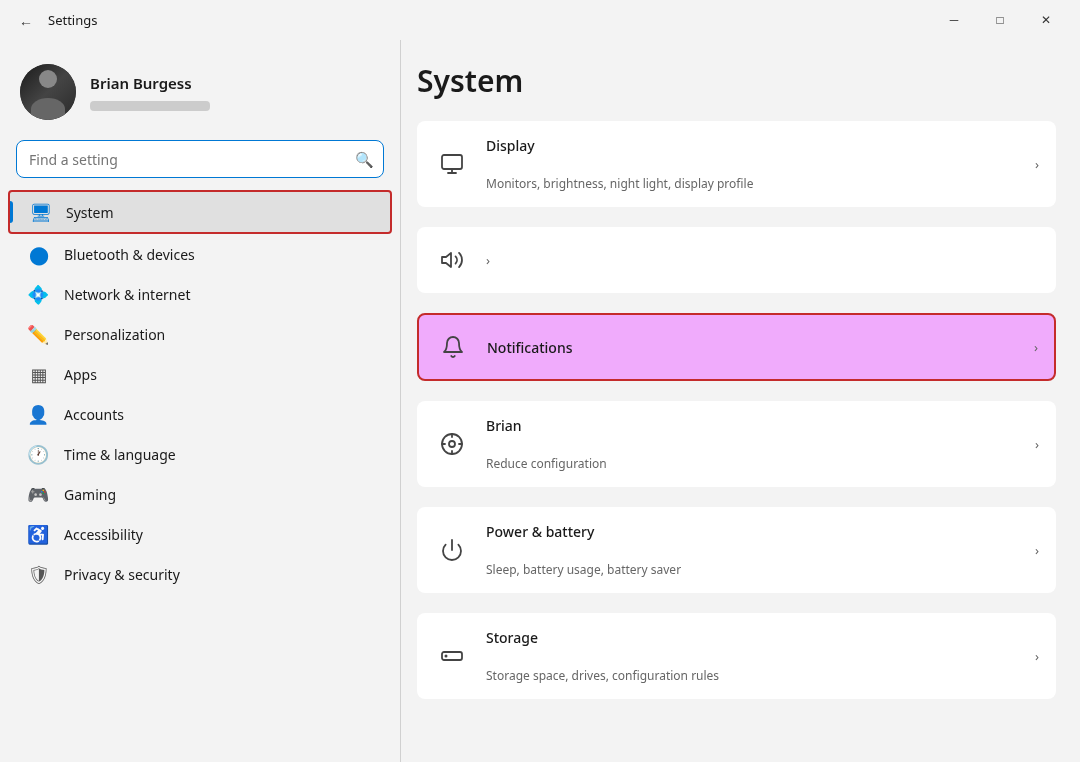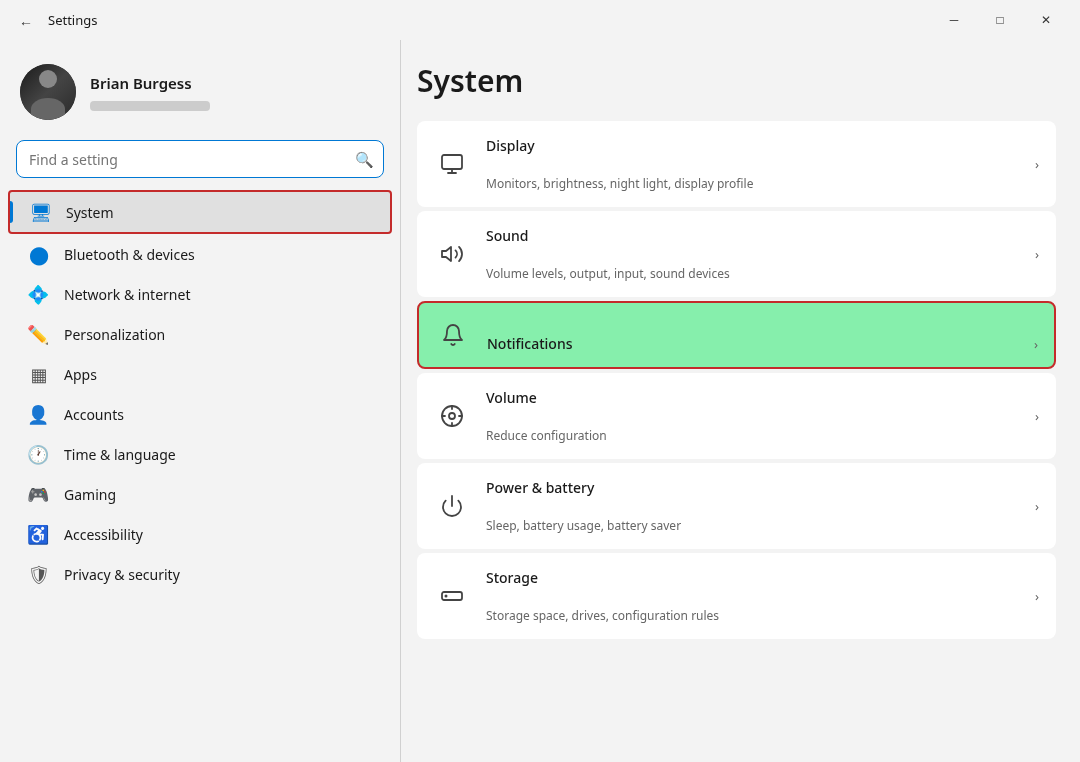--- a/index.html
+++ b/index.html
@@ -199,36 +199,35 @@
       font-size: 30px;
       font-weight: 600;
       color: #1a1a1a;
       margin-bottom: 20px;
     }
 
     
     .settings-list {
       display: flex;
       flex-direction: column;
-      gap: 4px;
+      gap: 20px;
     }
     .setting-item {
       display: flex;
       align-items: center;
       background: white;
       border-radius: 8px;
       padding: 14px 16px;
       cursor: pointer;
       gap: 16px;
       border: 1px solid transparent;
     }
     .setting-item.highlighted {
       border: 2px solid #c42b2b;
-      background: #86efac;
-      align-items: flex-end;
+      background: #f0abfc;
     }
     .setting-icon {
       width: 36px; height: 36px;
       display: flex; align-items: center; justify-content: center;
       font-size: 22px;
       color: #444;
       flex-shrink: 0;
     }
     .setting-text { flex: 1; }
     .setting-name { font-size: 14px; font-weight: 500; color: #1a1a1a; }
@@ -351,24 +350,20 @@
       </div>
 
       <div class="setting-item">
         <div class="setting-icon">
           <svg width="24" height="24" viewBox="0 0 24 24" fill="none" stroke="#444" stroke-width="1.8" stroke-linecap="round" stroke-linejoin="round">
             <polygon points="11 5 6 9 2 9 2 15 6 15 11 19 11 5"></polygon>
             <path d="M19.07 4.93a10 10 0 0 1 0 14.14"></path>
             <path d="M15.54 8.46a5 5 0 0 1 0 7.07"></path>
           </svg>
         </div>
-        <div class="setting-text">
-          <div class="setting-name">Sound</div>
-          <div class="setting-desc">Volume levels, output, input, sound devices</div>
-        </div>
         <span class="setting-chevron">›</span>
       </div>
 
       <div class="setting-item highlighted">
         <div class="setting-icon">
           <svg width="24" height="24" viewBox="0 0 24 24" fill="none" stroke="#444" stroke-width="1.8" stroke-linecap="round" stroke-linejoin="round">
             <path d="M18 8A6 6 0 0 0 6 8c0 7-3 9-3 9h18s-3-2-3-9"></path>
             <path d="M13.73 21a2 2 0 0 1-3.46 0"></path>
           </svg>
         </div>
@@ -383,21 +378,21 @@
           <svg width="24" height="24" viewBox="0 0 24 24" fill="none" stroke="#444" stroke-width="1.8" stroke-linecap="round" stroke-linejoin="round">
             <circle cx="12" cy="12" r="10"></circle>
             <circle cx="12" cy="12" r="3"></circle>
             <line x1="12" y1="2" x2="12" y2="5"></line>
             <line x1="12" y1="19" x2="12" y2="22"></line>
             <line x1="2" y1="12" x2="5" y2="12"></line>
             <line x1="19" y1="12" x2="22" y2="12"></line>
           </svg>
         </div>
         <div class="setting-text">
-          <div class="setting-name">Volume</div>
+          <div class="setting-name">Brian</div>
           <div class="setting-desc">Reduce configuration</div>
         </div>
         <span class="setting-chevron">›</span>
       </div>
 
       <div class="setting-item">
         <div class="setting-icon">
           <svg width="24" height="24" viewBox="0 0 24 24" fill="none" stroke="#444" stroke-width="1.8" stroke-linecap="round" stroke-linejoin="round">
             <path d="M18.36 6.64a9 9 0 1 1-12.73 0"></path>
             <line x1="12" y1="2" x2="12" y2="12"></line>

